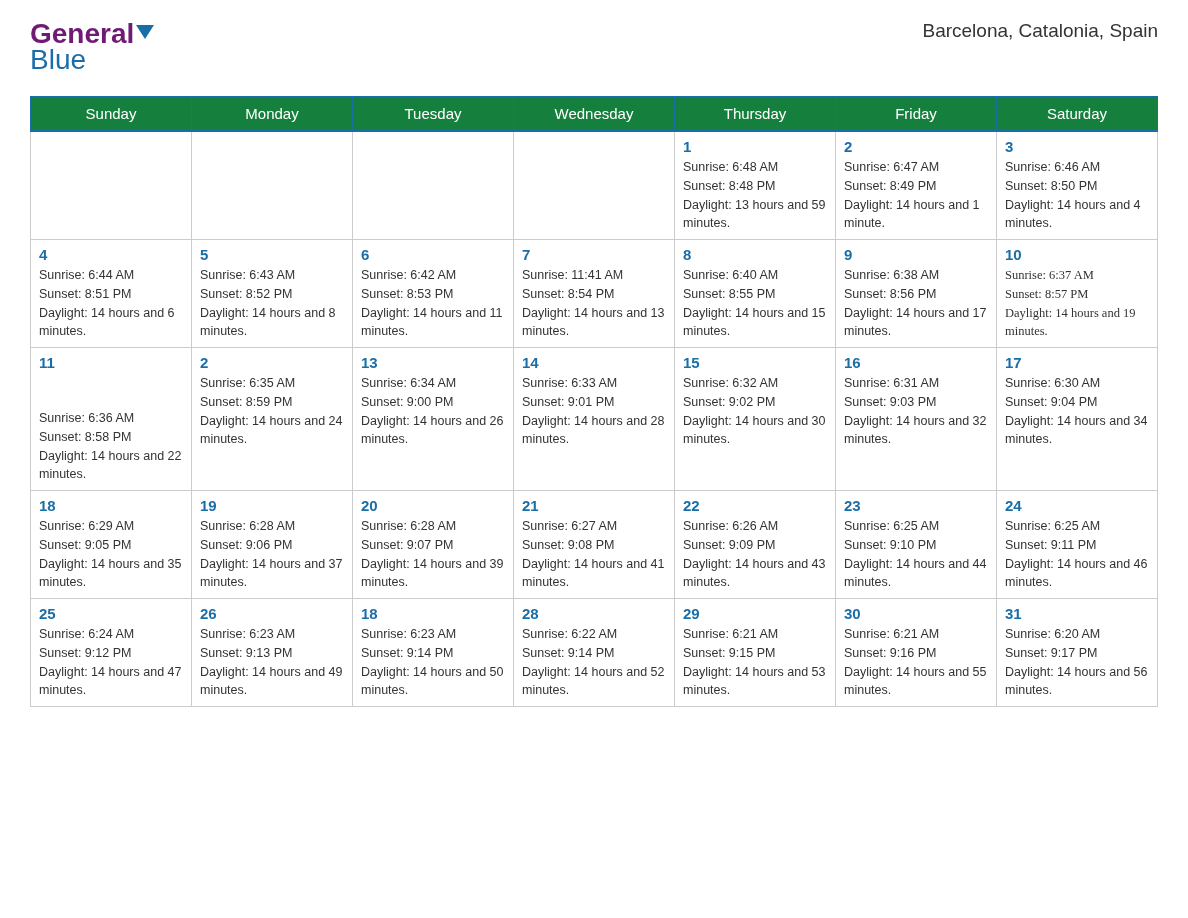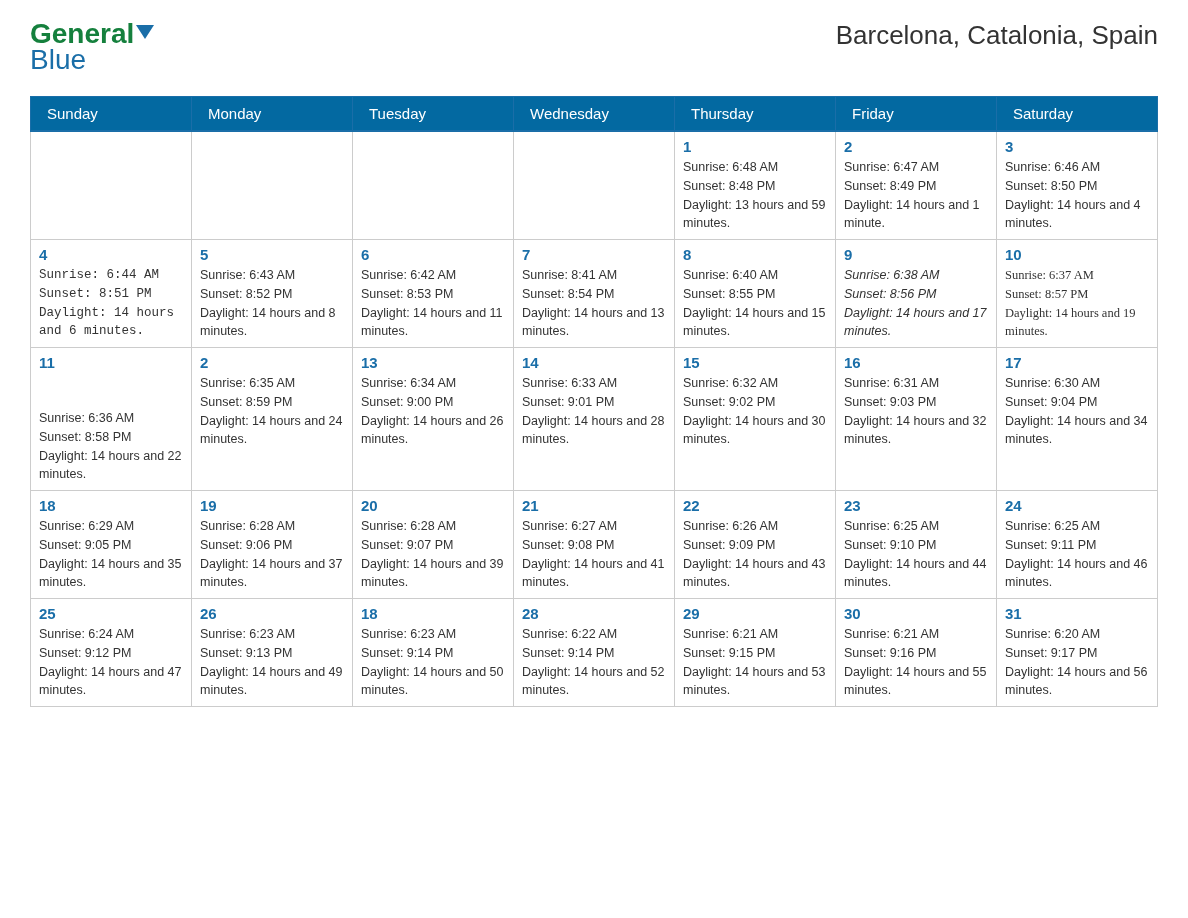--- a/index.html
+++ b/index.html
@@ -17,21 +17,21 @@
       margin-bottom: 20px;
     }
     .logo {
       display: flex;
       flex-direction: column;
       align-items: flex-start;
     }
     .logo-text {
       font-size: 28px;
       font-weight: bold;
-      color: #15803d;
+      color: #701a75;
       line-height: 1;
     }
     .logo-triangle {
       display: inline-block;
       width: 0;
       height: 0;
       border-left: 9px solid transparent;
       border-right: 9px solid transparent;
       border-top: 14px solid #1a6ea8;
       margin-left: 2px;
@@ -48,36 +48,36 @@
     .title-block {
       text-align: right;
     }
     .title-block h1 {
       font-size: 52px;
       font-weight: normal;
       color: #222;
       line-height: 1.1;
     }
     .title-block h2 {
-      font-size: 26px;
+      font-size: 19px;
       font-weight: normal;
       color: #333;
     }
     .calendar {
       width: 100%;
       border-collapse: collapse;
       border: 1px solid #999;
     }
     .calendar thead tr th {
-      background-color: #0369a1;
+      background-color: #15803d;
       color: #fff;
       font-size: 15px;
       font-weight: normal;
-      padding: 8px 16px;
-      text-align: left;
+      padding: 8px 22px;
+      text-align: center;
       border: 1px solid #1a6ea8;
     }
     .calendar tbody tr td {
       vertical-align: top;
       padding: 6px 8px;
       border: 1px solid #ccc;
       font-size: 12.5px;
       color: #222;
       width: 14.28%;
       min-height: 80px;
@@ -157,51 +157,51 @@
         <td>
           <span class="day-num">3</span>
           <div class="day-info" style="white-space: pre-line;">Sunrise: 6:46 AM
 Sunset: 8:50 PM
 Daylight: 14 hours and 4 minutes.</div>
         </td>
       </tr>
       <tr>
         <td>
           <span class="day-num">4</span>
-          <div class="day-info" style="white-space: pre-line; font-family: Liberation Mono, monospace;">Sunrise: 6:44 AM
+          <div class="day-info" style="white-space: pre-line;">Sunrise: 6:44 AM
 Sunset: 8:51 PM
 Daylight: 14 hours and 6 minutes.</div>
         </td>
         <td>
           <span class="day-num">5</span>
           <div class="day-info" style="white-space: pre-line;">Sunrise: 6:43 AM
 Sunset: 8:52 PM
 Daylight: 14 hours and 8 minutes.</div>
         </td>
         <td>
           <span class="day-num">6</span>
           <div class="day-info" style="white-space: pre-line;">Sunrise: 6:42 AM
 Sunset: 8:53 PM
 Daylight: 14 hours and 11 minutes.</div>
         </td>
         <td>
           <span class="day-num">7</span>
-          <div class="day-info" style="white-space: pre-line;">Sunrise: 8:41 AM
+          <div class="day-info" style="white-space: pre-line;">Sunrise: 11:41 AM
 Sunset: 8:54 PM
 Daylight: 14 hours and 13 minutes.</div>
         </td>
         <td>
           <span class="day-num">8</span>
           <div class="day-info" style="white-space: pre-line;">Sunrise: 6:40 AM
 Sunset: 8:55 PM
 Daylight: 14 hours and 15 minutes.</div>
         </td>
         <td>
           <span class="day-num">9</span>
-          <div class="day-info" style="white-space: pre-line; font-style: italic;">Sunrise: 6:38 AM
+          <div class="day-info" style="white-space: pre-line;">Sunrise: 6:38 AM
 Sunset: 8:56 PM
 Daylight: 14 hours and 17 minutes.</div>
         </td>
         <td>
           <span class="day-num">10</span>
           <div class="day-info" style="white-space: pre-line; font-family: Liberation Serif, serif;">Sunrise: 6:37 AM
 Sunset: 8:57 PM
 Daylight: 14 hours and 19 minutes.</div>
         </td>
       </tr>

